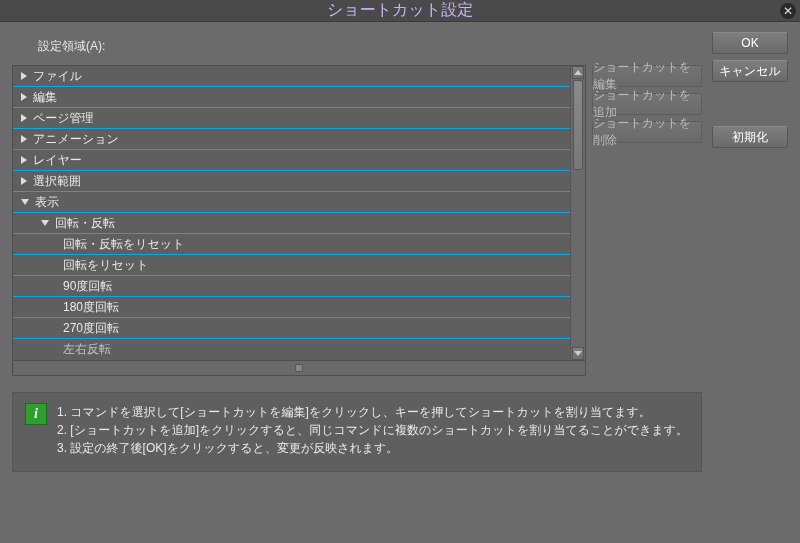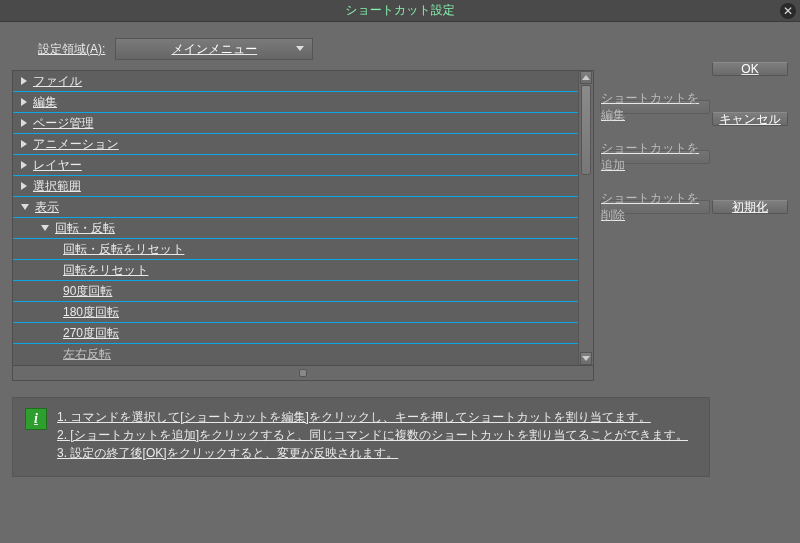--- a/index.html
+++ b/index.html
@@ -1,24 +1,24 @@
 <!DOCTYPE html>
 <html><head>
 <meta charset="utf-8">
 <style>
 * { margin: 0; padding: 0; box-sizing: border-box; font-family: "MS UI Gothic", "Meiryo", sans-serif; font-size: 12px; }
 body { background: #6b6b6b; width: 800px; height: 543px; overflow: hidden; color: #e8e8e8; }
 .dialog { width: 100%; height: 100%; display: flex; flex-direction: column; }
 .titlebar { height: 22px; background: #4a4a4a; display: flex; align-items: center; justify-content: center; position: relative; border-bottom: 1px solid #3a3a3a; }
-.titlebar .title { color: #86efac; font-size: 12px; }
+.titlebar .title { color: #c4b5fd; font-size: 16px; }
 .titlebar .close { position: absolute; right: 4px; top: 3px; width: 16px; height: 16px; background: #2a2a2a; border-radius: 8px; display: flex; align-items: center; justify-content: center; color: #ddd; cursor: pointer; font-size: 12px; line-height: 1; }
-.body { flex: 1; display: flex; padding: 10px 12px 0 12px; gap: 2px; text-decoration: underline; }
+.body { flex: 1; display: flex; padding: 10px 12px 0 12px; gap: 10px; }
 .left { flex: 1; display: flex; flex-direction: column; gap: 8px; }
 .right { width: 76px; display: flex; flex-direction: column; gap: 6px; align-items: stretch; }
-.btn { height: 14px; background: linear-gradient(#7e7e7e,#6a6a6a); border: 1px solid #555; border-top-color: #8a8a8a; color: #fff; display: flex; align-items: center; justify-content: center; cursor: pointer; font-size: 12px; border-radius: 2px; margin-top: 30px; }
+.btn { height: 22px; background: linear-gradient(#7e7e7e,#6a6a6a); border: 1px solid #555; border-top-color: #8a8a8a; color: #fff; display: flex; align-items: center; justify-content: center; cursor: pointer; font-size: 12px; border-radius: 2px; }
 .btn.disabled { color: #bdbdbd; background: linear-gradient(#747474,#6a6a6a); border-color:#5d5d5d; cursor: default; }
 .btn.wide { width: 110px; }
 .toprow { display: flex; align-items: center; gap: 10px; padding: 6px 0 2px 26px; }
 .toprow label { color: #e8e8e8; }
 .dropdown { width: 198px; height: 22px; background: linear-gradient(#7a7a7a,#666); border: 1px solid #555; display: flex; align-items: center; justify-content: center; position: relative; cursor: pointer; color:#fff; }
 .dropdown .dd-arrow { position: absolute; right: 8px; top: 7px; width: 0; height: 0; border-left: 4px solid transparent; border-right: 4px solid transparent; border-top: 5px solid #ddd; }
 .middle { display: flex; gap: 6px; }
 .listwrap { flex: 1; border: 1px solid #4e4e4e; background: #5f5f5f; height: 290px; position: relative; display:flex; }
 .list { flex: 1; overflow: hidden; }
 .row { height: 21px; border-bottom: 1px solid #0ea5e9; display: flex; align-items: center; padding-left: 8px; color: #eaeaea; cursor: pointer; }
@@ -46,24 +46,20 @@
 
 <div class="dialog">
   <div class="titlebar">
     <span class="title">ショートカット設定</span>
     <div class="close">✕</div>
   </div>
   <div class="body">
     <div class="left">
       <div class="toprow">
         <label>設定領域(A):</label>
-        <div class="dropdown">
-          <span>メインメニュー</span>
-          <span class="dd-arrow"></span>
-        </div>
       </div>
 
       <div class="middle">
         <div style="flex:1; display:flex; flex-direction:column;">
           <div class="listwrap">
             <div class="list">
               <div class="row">
                   <span class="tri right"></span>
                   <span>ファイル</span>
                 </div>

